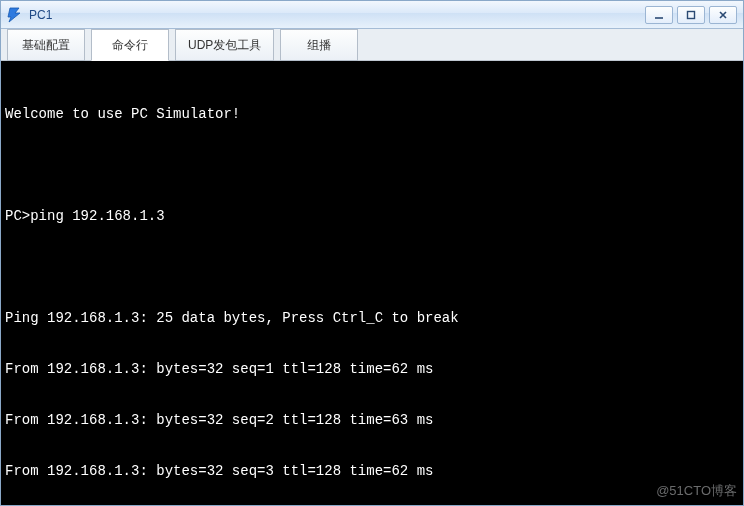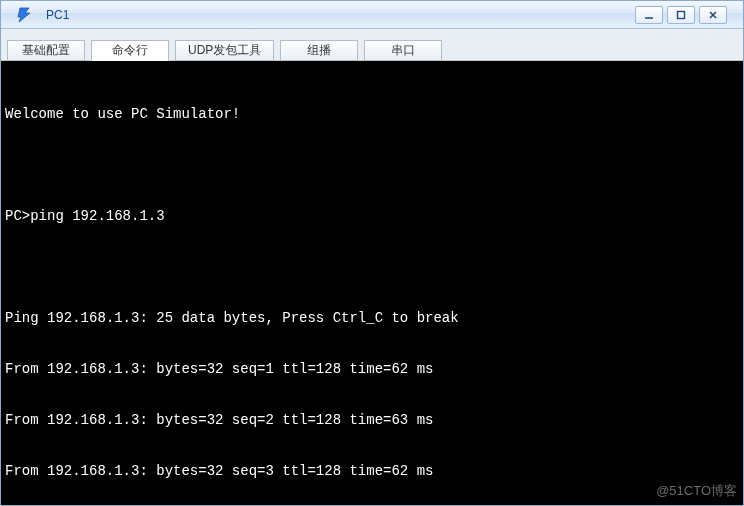--- a/index.html
+++ b/index.html
@@ -1,27 +1,27 @@
 <!DOCTYPE html>
 <html><head>
 <meta charset="utf-8">
 <style>
   * { margin: 0; padding: 0; box-sizing: border-box; }
   html, body { width: 744px; height: 506px; overflow: hidden; font-family: "Microsoft YaHei", Tahoma, Arial, sans-serif; background: #fff; }
   .window { width: 744px; height: 506px; display: flex; flex-direction: column; border: 1px solid #8aa8c8; }
-  .titlebar { height: 28px; background: linear-gradient(#f2f7fd, #dbe9f9 45%, #cfe1f5 46%, #e7f1fb); display: flex; align-items: center; padding: 0 16px; border-bottom: 1px solid #a5bcd6; gap: 7px; }
+  .titlebar { height: 28px; background: linear-gradient(#f2f7fd, #dbe9f9 45%, #cfe1f5 46%, #e7f1fb); display: flex; align-items: center; padding: 0 6px; border-bottom: 1px solid #a5bcd6; }
   .titlebar .app-icon { width: 16px; height: 16px; margin-right: 6px; display: flex; align-items: center; justify-content: center; }
   .titlebar .app-icon svg { display: block; }
   .titlebar .title { color: #204a86; font-size: 12px; font-weight: 500; }
   .winbtns { margin-left: auto; display: flex; gap: 4px; }
   .winbtn { width: 28px; height: 18px; border: 1px solid #9bb5d3; border-radius: 2px; background: linear-gradient(#fdfefe,#e4eefb); display: flex; align-items: center; justify-content: center; color: #2b4a73; font-size: 12px; cursor: pointer; }
   .winbtn svg { display: block; }
 
   .tabbar { height: 32px; background: #e9eef3; border-bottom: 1px solid #bfc7d1; display: flex; align-items: flex-end; padding: 0 6px; gap: 6px; }
-  .tab { height: 21px; min-width: 78px; padding: 0 12px; display: flex; align-items: center; justify-content: center; font-size: 12px; color: #333; border: 1px solid #b3bdc9; background: linear-gradient(#fdfefe,#ebf0f6); cursor: pointer; position: relative; top: 1px; }
+  .tab { height: 32px; min-width: 78px; padding: 0 12px; display: flex; align-items: center; justify-content: center; font-size: 12px; color: #333; border: 1px solid #b3bdc9; background: linear-gradient(#fdfefe,#ebf0f6); cursor: pointer; position: relative; top: 1px; }
   .tab.active { background: #fff; border-bottom-color: #fff; }
 
   .terminal { flex: 1; background: #000; color: #fff; font-family: "Courier New", monospace; font-size: 14px; line-height: 17px; padding: 11px 4px; white-space: pre; overflow: hidden; position: relative; }
   .terminal .line { min-height: 17px; }
   .terminal .blank { min-height: 17px; }
 
   .watermark { position: absolute; right: 6px; bottom: 6px; color: #6a6b6c; font-size: 13px; font-family: "Microsoft YaHei", Arial, sans-serif; }
 </style>
 </head>
 <body>
@@ -53,21 +53,20 @@
           </svg>
       </div>
     </div>
   </div>
 
   <div class="tabbar">
     <div class="tab">基础配置</div>
     <div class="tab active">命令行</div>
     <div class="tab">UDP发包工具</div>
     <div class="tab">组播</div>
-    <div class="tab">串口</div>
   </div>
 
   <div class="terminal">
     <div class="line">Welcome to use PC Simulator!</div>
     <div class="blank"></div>
     <div class="line">PC&gt;ping 192.168.1.3</div>
     <div class="blank"></div>
     <div class="line">Ping 192.168.1.3: 25 data bytes, Press Ctrl_C to break</div>
     <div class="line">From 192.168.1.3: bytes=32 seq=1 ttl=128 time=62 ms</div>
     <div class="line">From 192.168.1.3: bytes=32 seq=2 ttl=128 time=63 ms</div>

